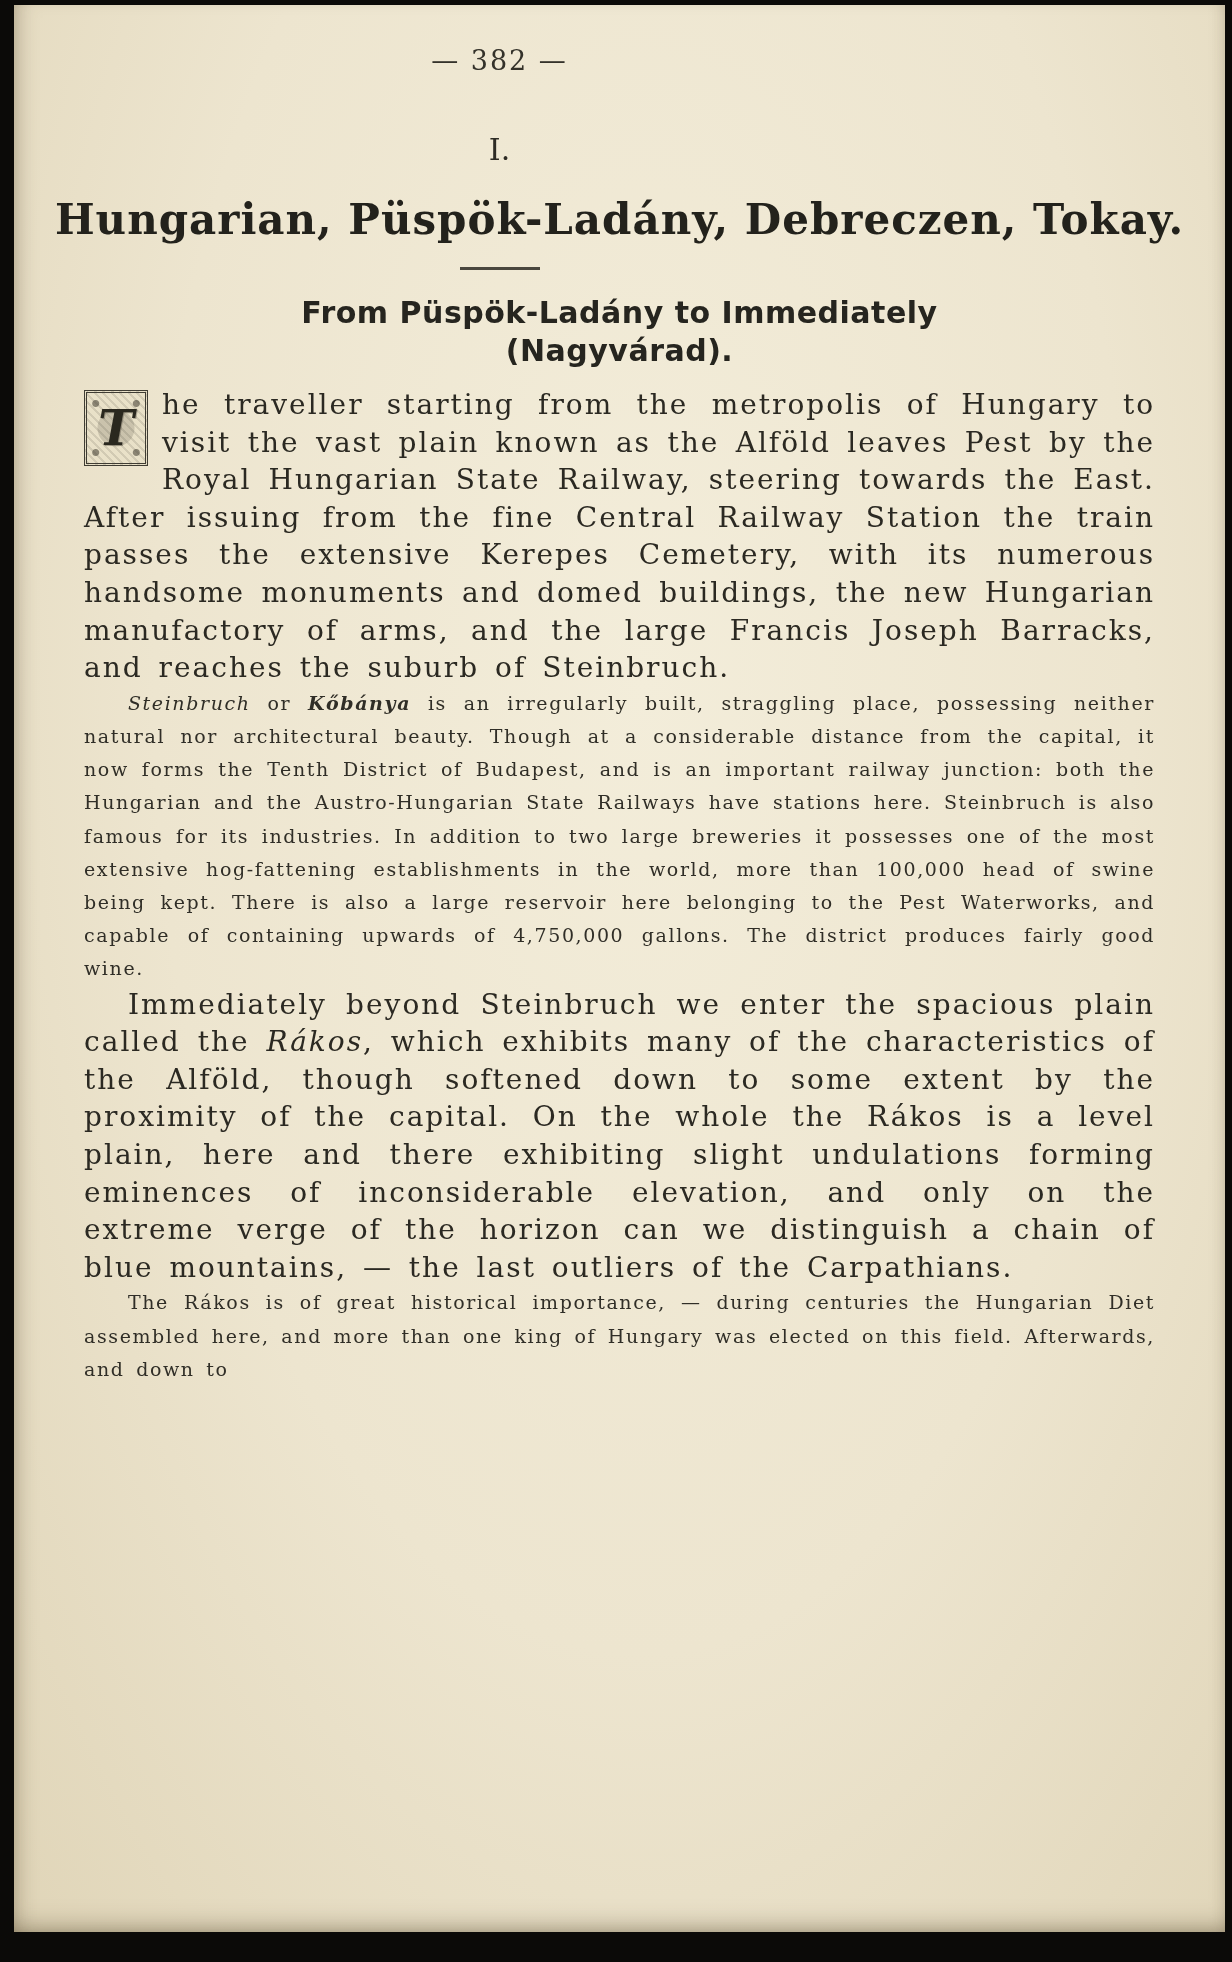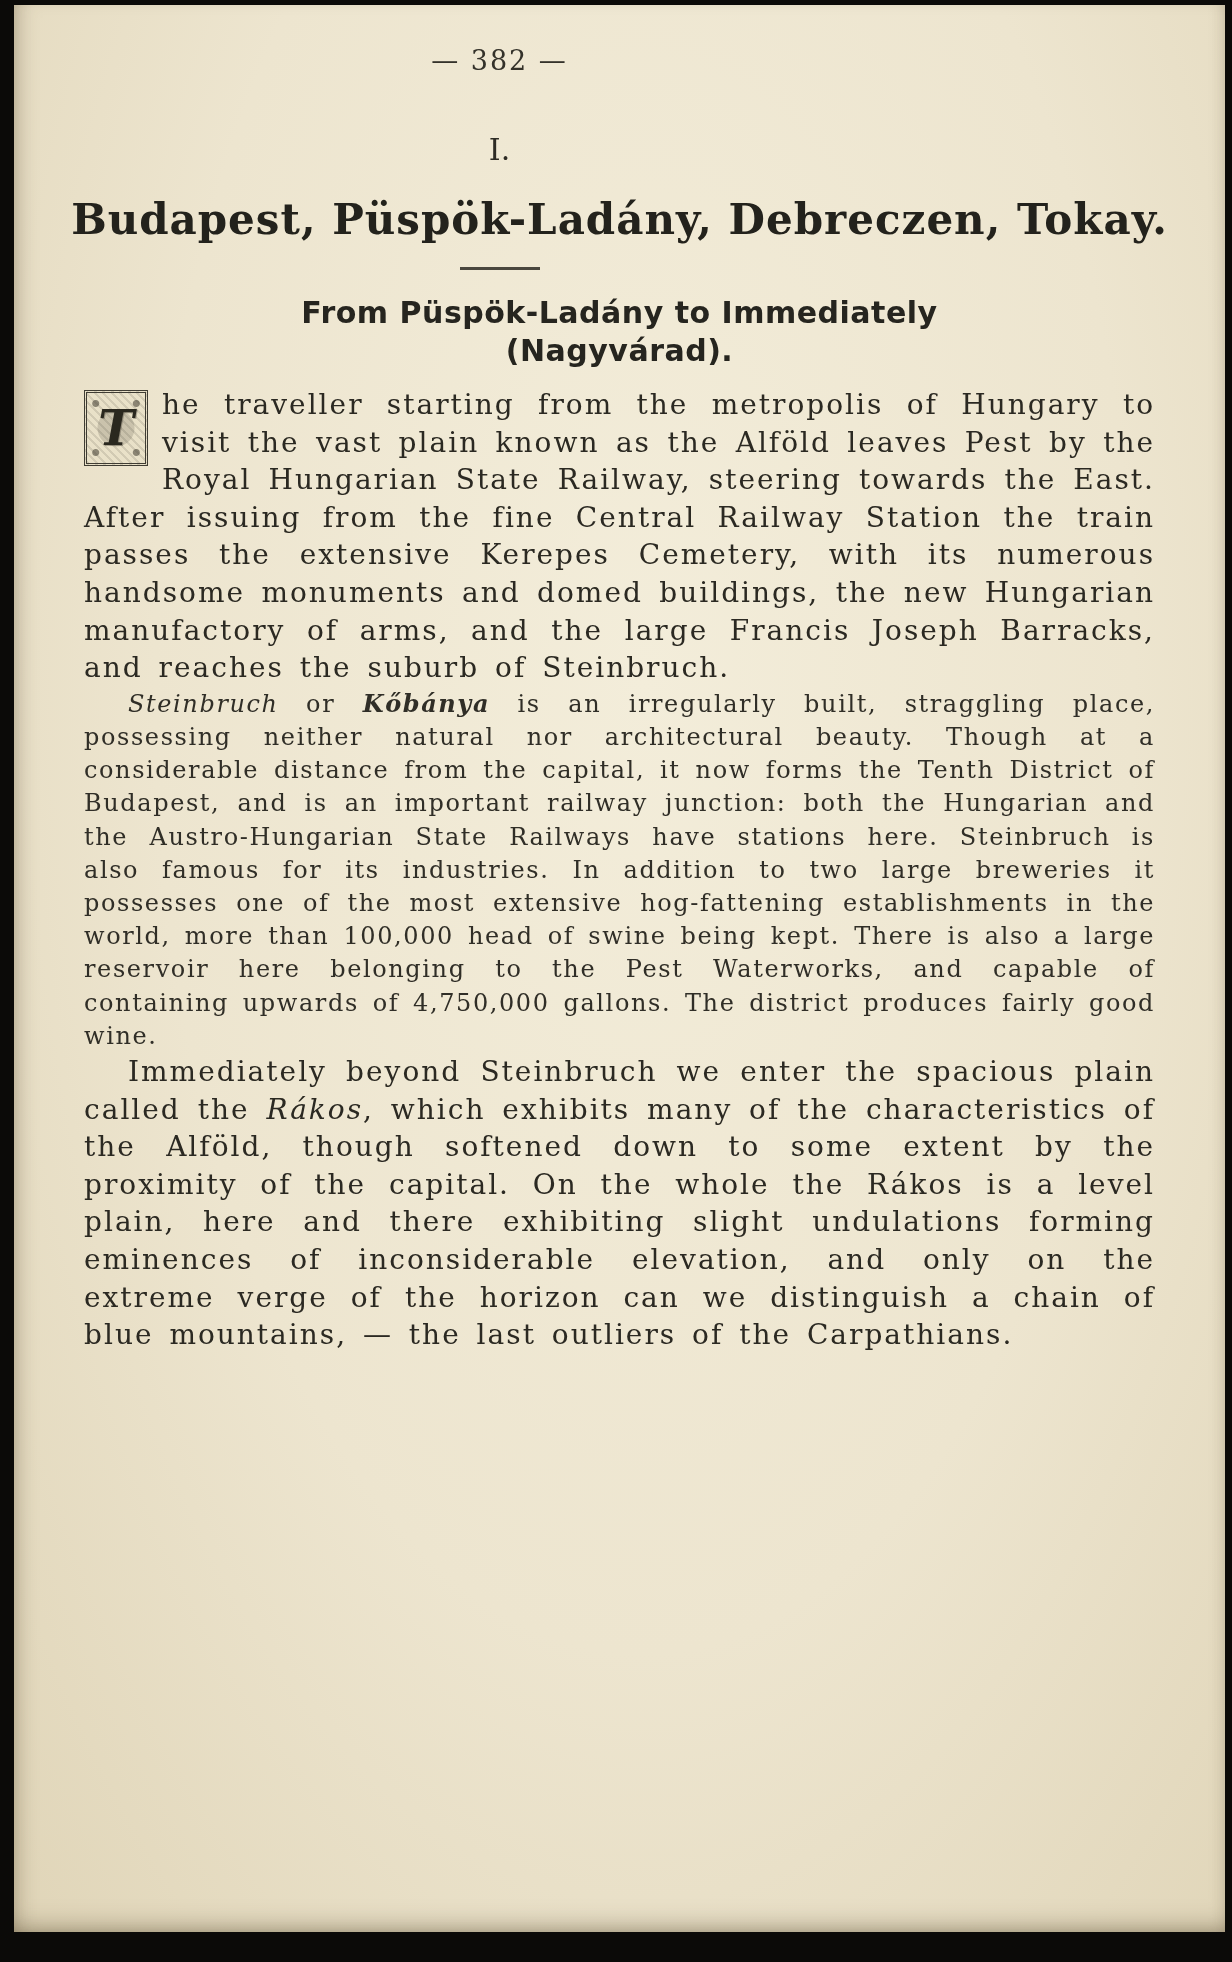--- a/index.html
+++ b/index.html
@@ -45,21 +45,21 @@
   }
   .body-text { margin-top: 16px; padding: 0 70px; }
   .para {
     margin: 0; text-align: justify;
     font-size: 28px; line-height: 37.6px;
     letter-spacing: 2px; word-spacing: 5px;
     text-indent: 44px; color: #2b2922;
   }
   .para.lead { text-indent: 0; }
   .para.small {
-    font-size: 24px; line-height: 33.2px;
+    font-size: 19px; line-height: 33.2px;
     letter-spacing: 1.6px; word-spacing: 4px;
     color: #302e27;
   }
   .italic { font-style: italic; }
   .bold-italic { font-style: italic; font-weight: bold; }
   .dropcap {
     float: left; width: 64px; height: 76px; margin: 4px 14px 2px 0;
     border: 3px double #3f3c33; box-sizing: border-box;
     background:
       radial-gradient(circle at 15% 15%, rgba(62,58,46,.55) 3px, transparent 4px),
@@ -77,26 +77,27 @@
     line-height: 1; color: #2a281f;
     text-shadow: 1px 1px 0 rgba(62,58,46,.35);
   }
 </style>
 </head>
 <body>
 
 <div class="page">
   <div class="page-number">— 382 —</div>
   <div class="chapter-numeral">I.</div>
-  <h1 class="title">Budapest, Püspök-Ladány, Debreczen, Tokay.</h1>
+  <h1 class="title">Hungarian, Püspök-Ladány, Debreczen, Tokay.</h1>
   <div class="rule"></div>
   <h2 class="heading">
     <span>From Püspök-Ladány to Immediately</span><br>
     <span>(Nagyvárad).</span>
   </h2>
   <div class="body-text" id="paragraphs">
       <p class="para lead"><span class="dropcap">
           <span class="dropcap-letter">T</span>
         </span><span>he traveller starting from the metropolis of Hungary to visit the vast plain known as the Alföld leaves Pest by the Royal Hungarian State Railway, steering towards the East. After issuing from the fine Central Railway Station the train passes the extensive Kerepes Cemetery, with its numerous handsome monuments and domed buildings, the new Hungarian manufactory of arms, and the large Francis Joseph Barracks, and reaches the suburb of Steinbruch.</span></p>
       <p class="para small"><span class="italic">Steinbruch</span><span> or </span><span class="bold-italic">Kőbánya</span><span> is an irregularly built, straggling place, possessing neither natural nor architectural beauty. Though at a considerable distance from the capital, it now forms the Tenth District of Budapest, and is an important railway junction: both the Hungarian and the Austro-Hungarian State Railways have stations here. Steinbruch is also famous for its industries. In addition to two large breweries it possesses one of the most extensive hog-fattening establishments in the world, more than 100,000 head of swine being kept. There is also a large reservoir here belonging to the Pest Waterworks, and capable of containing upwards of 4,750,000 gallons. The district produces fairly good wine.</span></p>
       <p class="para normal"><span>Immediately beyond Steinbruch we enter the spacious plain called the </span><span class="italic">Rákos</span><span>, which exhibits many of the characteristics of the Alföld, though softened down to some extent by the proximity of the capital. On the whole the Rákos is a level plain, here and there exhibiting slight undulations forming eminences of inconsiderable elevation, and only on the extreme verge of the horizon can we distinguish a chain of blue mountains, — the last outliers of the Carpathians.</span></p>
+      <p class="para small"><span>The Rákos is of great historical importance, — during centuries the Hungarian Diet assembled here, and more than one king of Hungary was elected on this field. Afterwards, and down to</span></p>
     </div>
 </div>
 
 </body></html>

